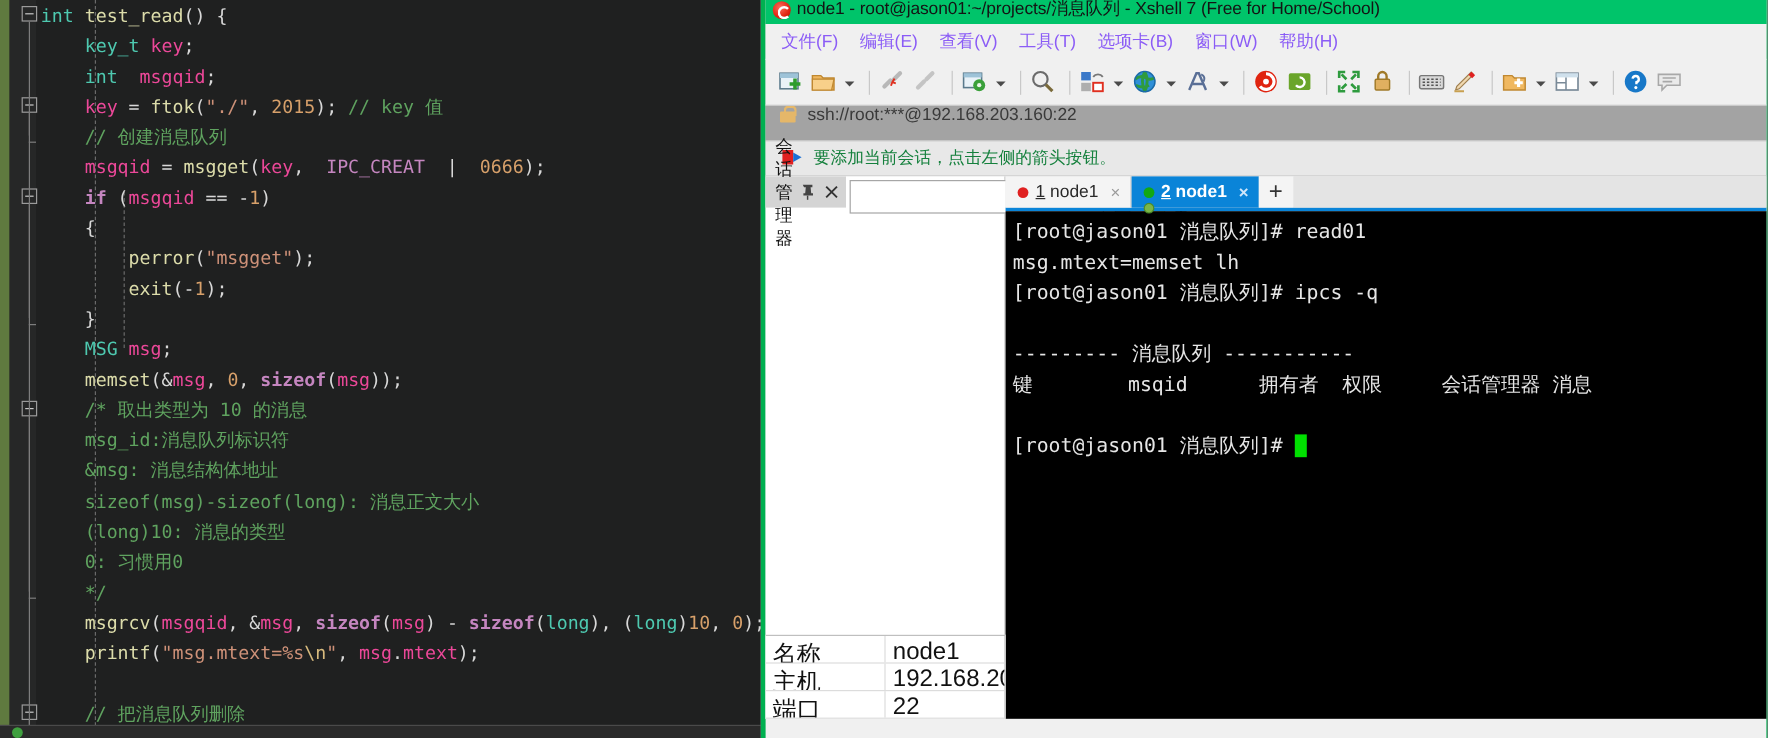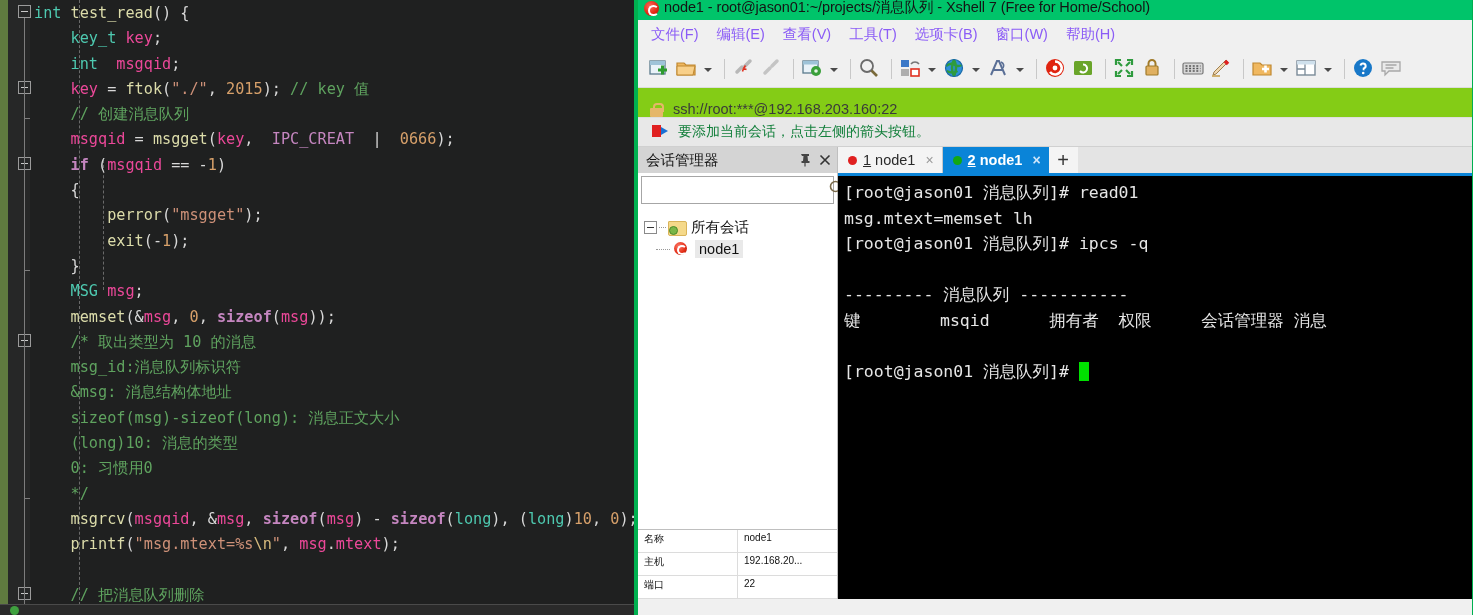--- a/index.html
+++ b/index.html
@@ -108,22 +108,22 @@
   .tb-arrow::after {
     content: ""; position: absolute; left: 2px; top: 12px;
     border-left: 4px solid transparent; border-right: 4px solid transparent;
     border-top: 4px solid #4a4a4a;
   }
   .tb-sep {
     width: 1px; height: 20px; background: #c8c8c8; margin: 0 6px;
   }
 
   #addressbar {
-    height: 30px; background: #84cc16; border-bottom: 1px solid #dedede;
-    display: flex; align-items: flex-end; padding-left: 12px;
+    height: 30px; background: #a3a3a3; border-bottom: 1px solid #dedede;
+    display: flex; align-items: flex-start; padding-left: 12px;
   }
   #addr-lock {
     width: 13px; height: 14px; position: relative; margin-right: 10px;
   }
   #addr-lock::before {
     content: ""; position: absolute; left: 0; bottom: 0;
     width: 13px; height: 9px; background: #e5b769; border-radius: 1px;
   }
   #addr-lock::after {
     content: ""; position: absolute; left: 3px; top: 0;
@@ -140,21 +140,21 @@
     width: 20px; height: 16px; position: relative; margin-right: 8px;
   }
   #notify-text { font-size: 14px; color: #15803d; }
 
   
   #xbody { position: relative; height: 452px; display: flex; }
 
   #sessmgr {
     width: 200px; background: #ffffff;
     border-right: 1px solid #bfbfbf;
-    display: flex; flex-direction: column;
+    display: flex; 
   }
   #sessmgr-head {
     height: 26px; background: #d4d4d4;
     display: flex; align-items: center; padding: 0 4px 0 8px;
   }
   #sessmgr-title { font-size: 14.5px; color: #111; flex: 1; }
   .sm-btn { width: 16px; height: 16px; position: relative; margin-left: 4px; }
   #sessmgr-search {
     height: 28px; background: #fff; border: 1px solid #a6a6a6; margin: 3px 3px 0 3px;
     display: flex; align-items: center; padding: 0 6px;
@@ -231,21 +231,21 @@
   }
   .cursor {
     display: inline-block; width: 10px; height: 19px;
     background: #00e000; vertical-align: -4px;
   }
 
   
   #props {
     position: absolute; left: 0; bottom: 0; width: 200px; height: 70px;
     background: #ffffff; border-top: 1px solid #bfbfbf; border-right: 1px solid #bfbfbf;
-    font-size: 10px; color: #111;
+    font-size: 20px; color: #111;
   }
   .prop-row { display: flex; height: 23px; border-bottom: 1px solid #dcdcdc; }
   .prop-key {
     width: 100px; padding: 2px 0 0 6px; border-right: 1px solid #dcdcdc;
     overflow: hidden; white-space: nowrap;
   }
   .prop-val { flex: 1; padding: 2px 0 0 6px; overflow: hidden; white-space: nowrap; }
 
   
   #editor-bottomline {

